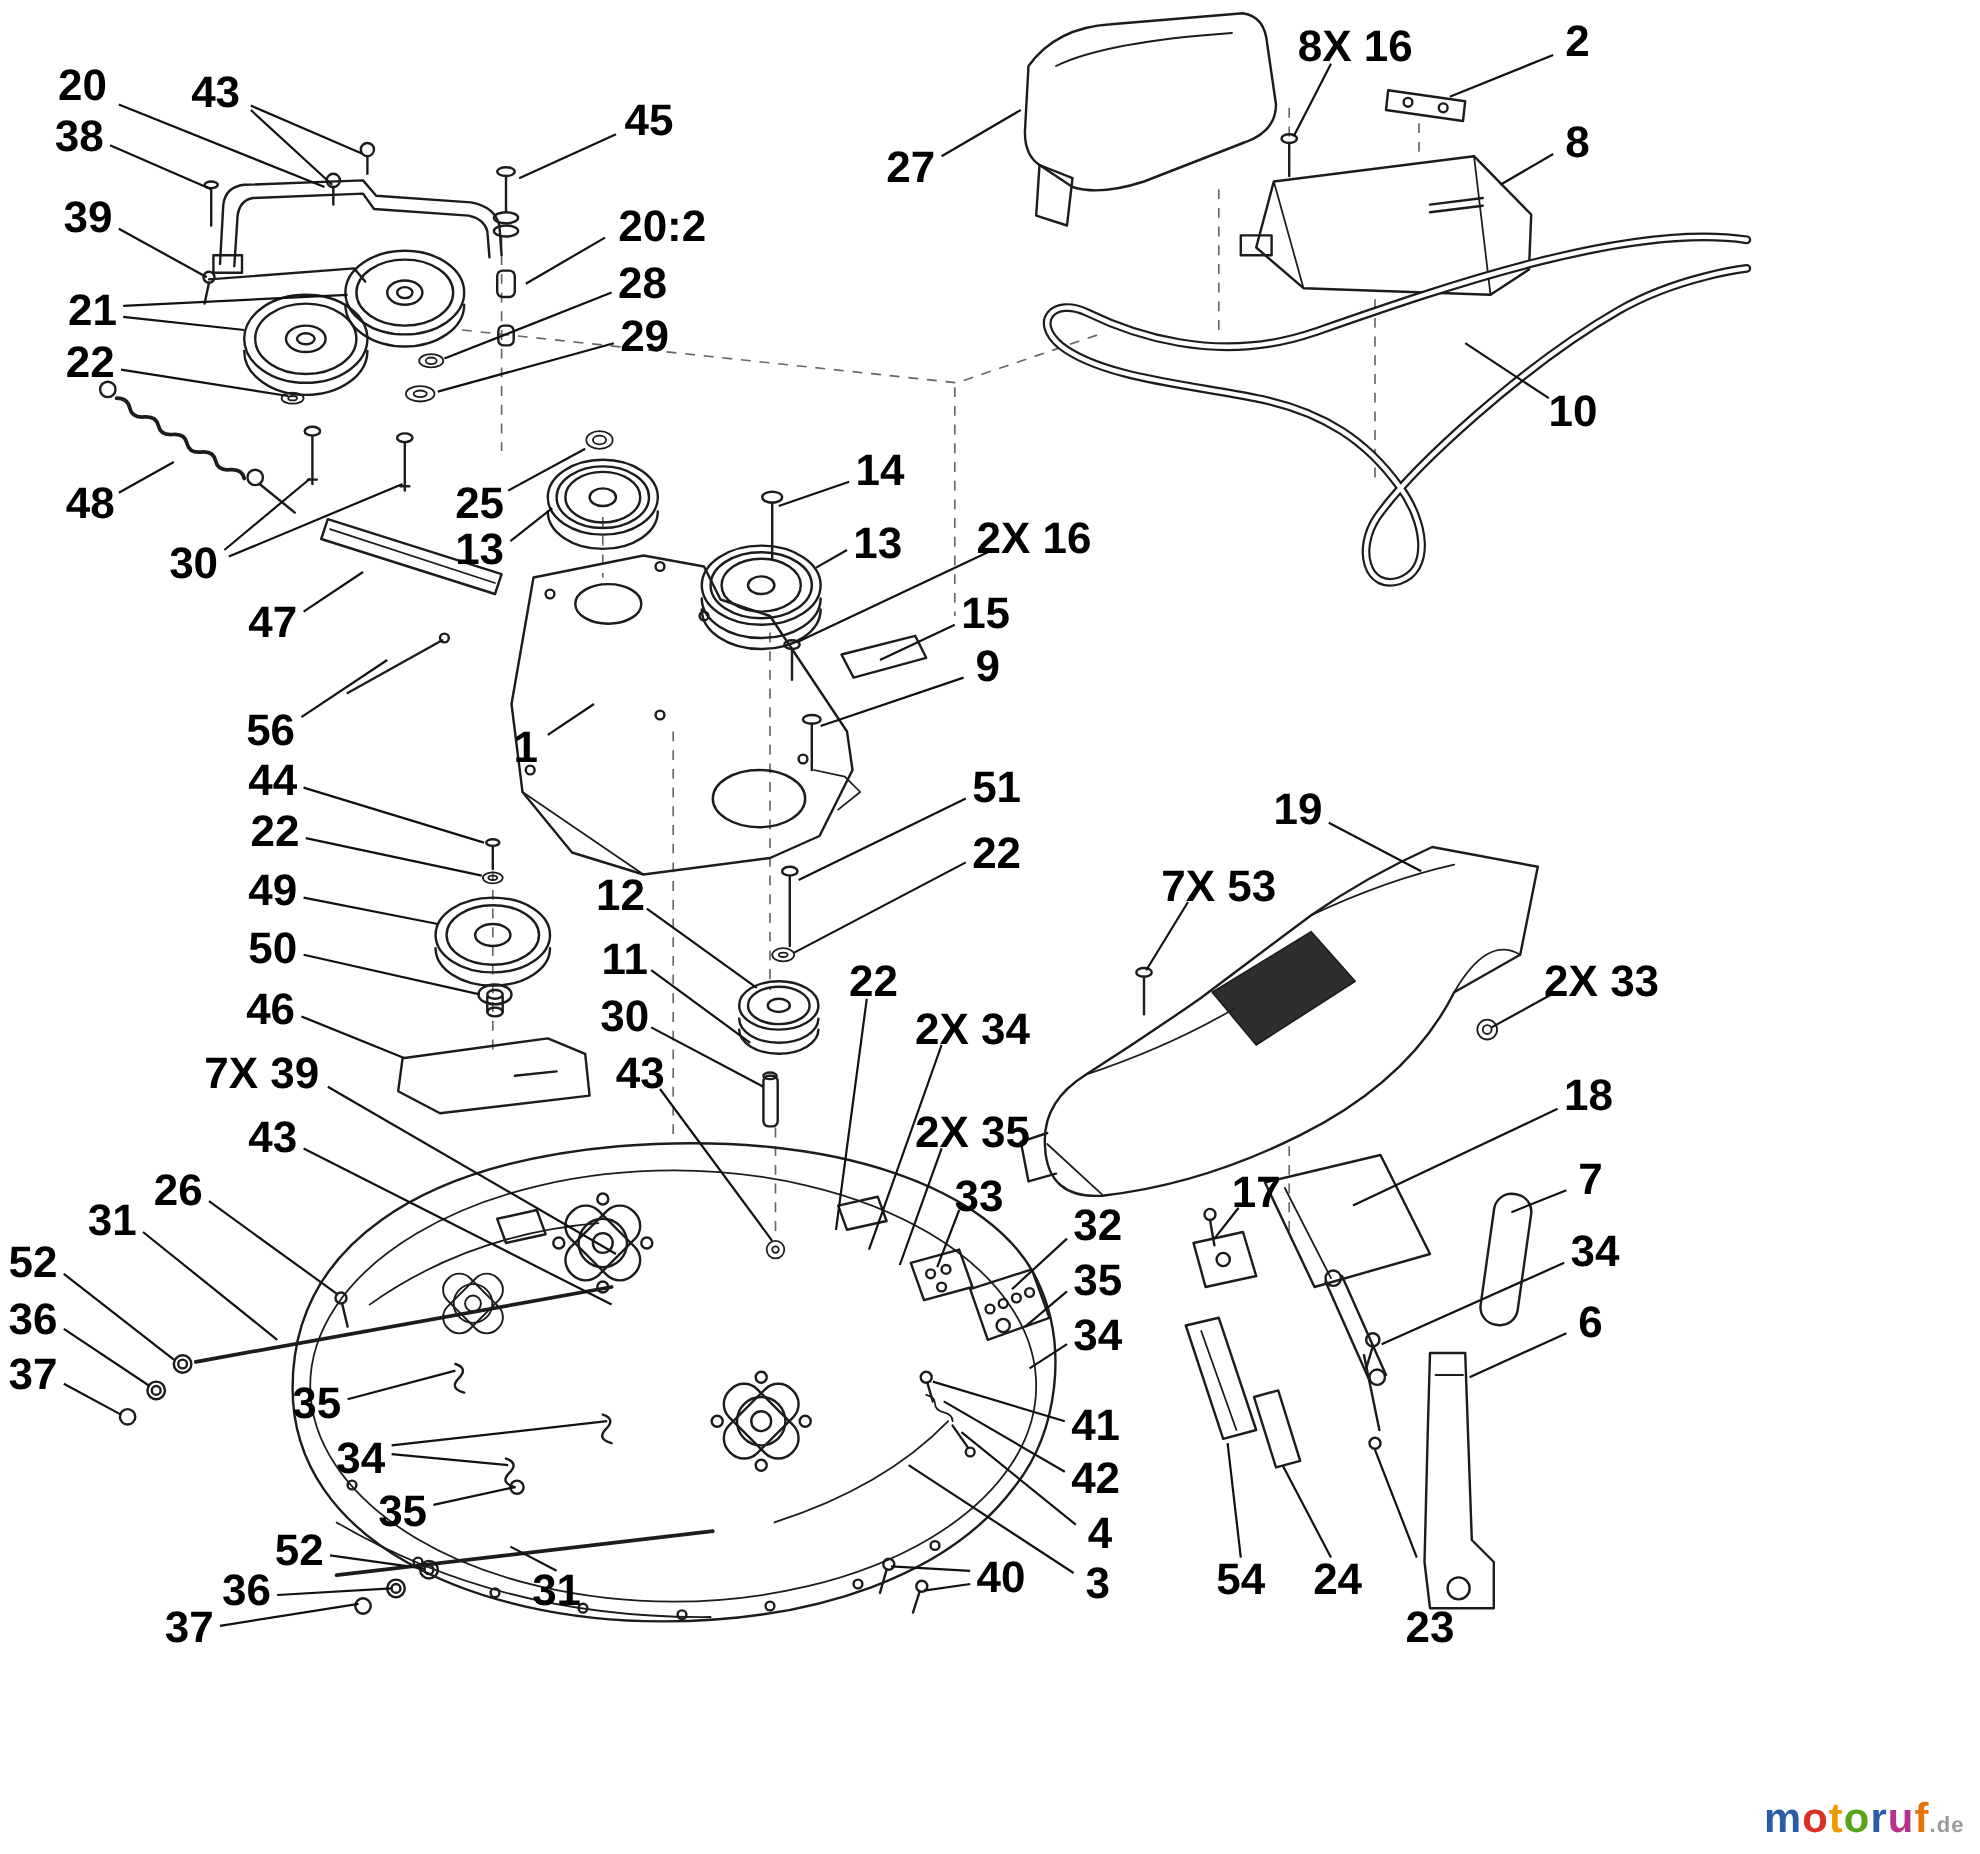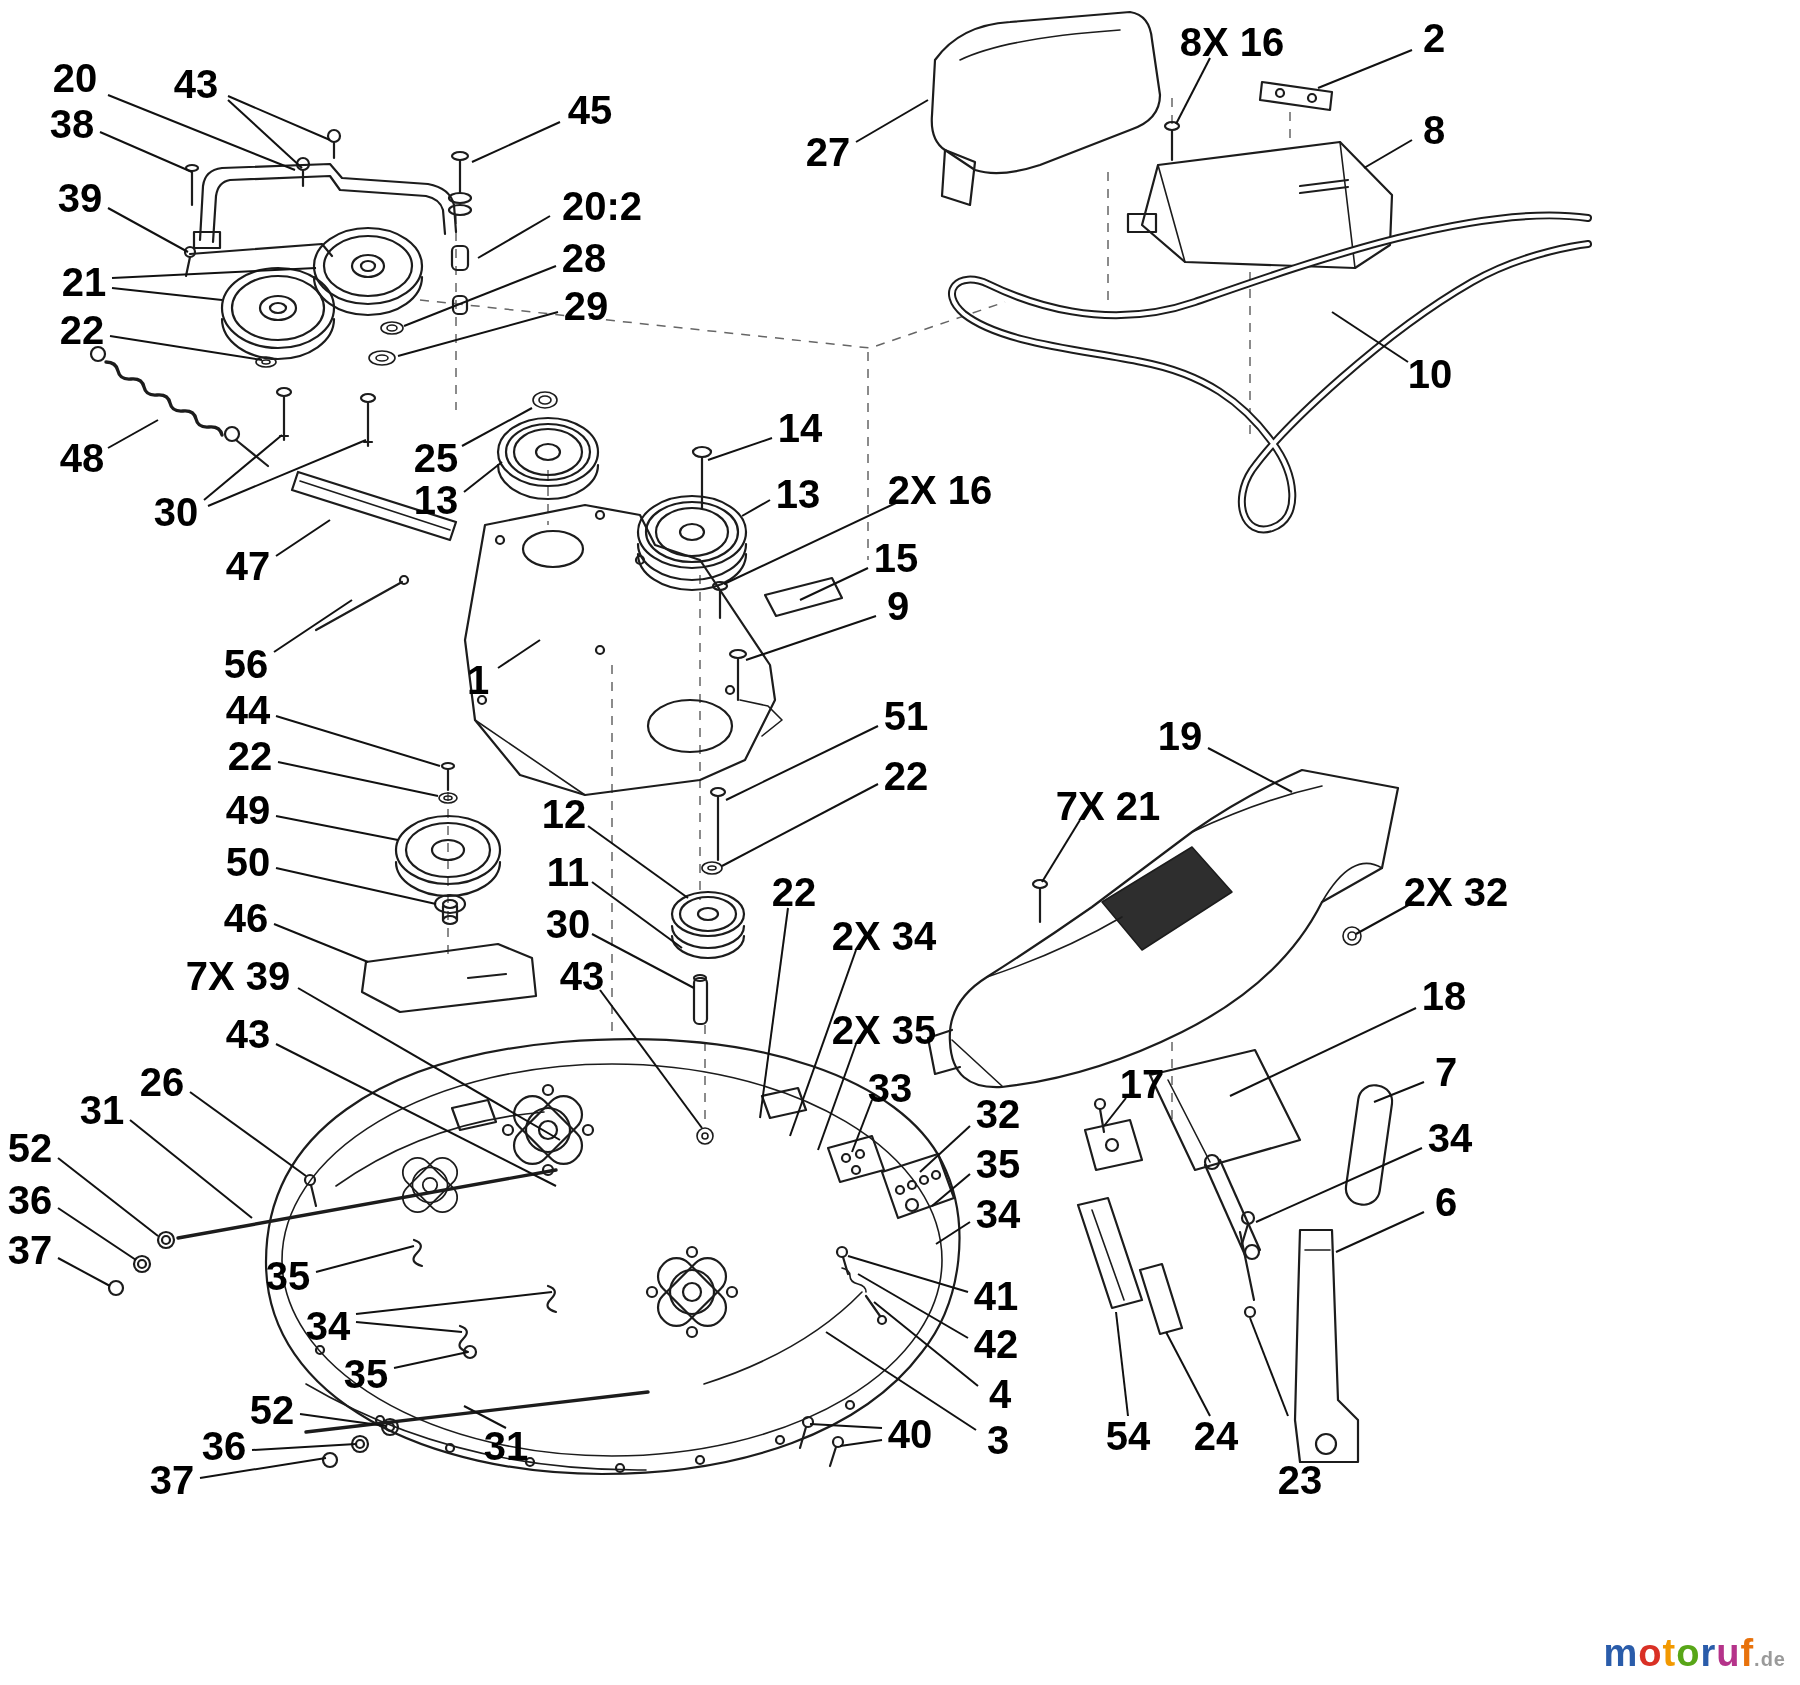--- a/index.html
+++ b/index.html
@@ -592,22 +592,22 @@
       <div class="callout" style="left: 224px; top: 1446px; font-size: 40px;">36</div>
       <div class="callout" style="left: 172px; top: 1480px; font-size: 40px;">37</div>
       <div class="callout" style="left: 506px; top: 1446px; font-size: 40px;">31</div>
       <div class="callout" style="left: 910px; top: 1434px; font-size: 40px;">40</div>
       <div class="callout" style="left: 1232px; top: 42px; font-size: 40px;">8X 16</div>
       <div class="callout" style="left: 1434px; top: 38px; font-size: 40px;">2</div>
       <div class="callout" style="left: 828px; top: 152px; font-size: 40px;">27</div>
       <div class="callout" style="left: 1434px; top: 130px; font-size: 40px;">8</div>
       <div class="callout" style="left: 1430px; top: 374px; font-size: 40px;">10</div>
       <div class="callout" style="left: 1180px; top: 736px; font-size: 40px;">19</div>
-      <div class="callout" style="left: 1108px; top: 806px; font-size: 40px;">7X 21</div>
-      <div class="callout" style="left: 1456px; top: 892px; font-size: 40px;">2X 32</div>
+      <div class="callout" style="left: 1108px; top: 806px; font-size: 40px;">7X 53</div>
+      <div class="callout" style="left: 1456px; top: 892px; font-size: 40px;">2X 33</div>
       <div class="callout" style="left: 1444px; top: 996px; font-size: 40px;">18</div>
       <div class="callout" style="left: 1446px; top: 1072px; font-size: 40px;">7</div>
       <div class="callout" style="left: 1142px; top: 1084px; font-size: 40px;">17</div>
       <div class="callout" style="left: 1450px; top: 1138px; font-size: 40px;">34</div>
       <div class="callout" style="left: 1446px; top: 1202px; font-size: 40px;">6</div>
       <div class="callout" style="left: 1128px; top: 1436px; font-size: 40px;">54</div>
       <div class="callout" style="left: 1216px; top: 1436px; font-size: 40px;">24</div>
       <div class="callout" style="left: 1300px; top: 1436px; font-size: 40px; margin-top: 44px;">23</div>
     </div>
 

